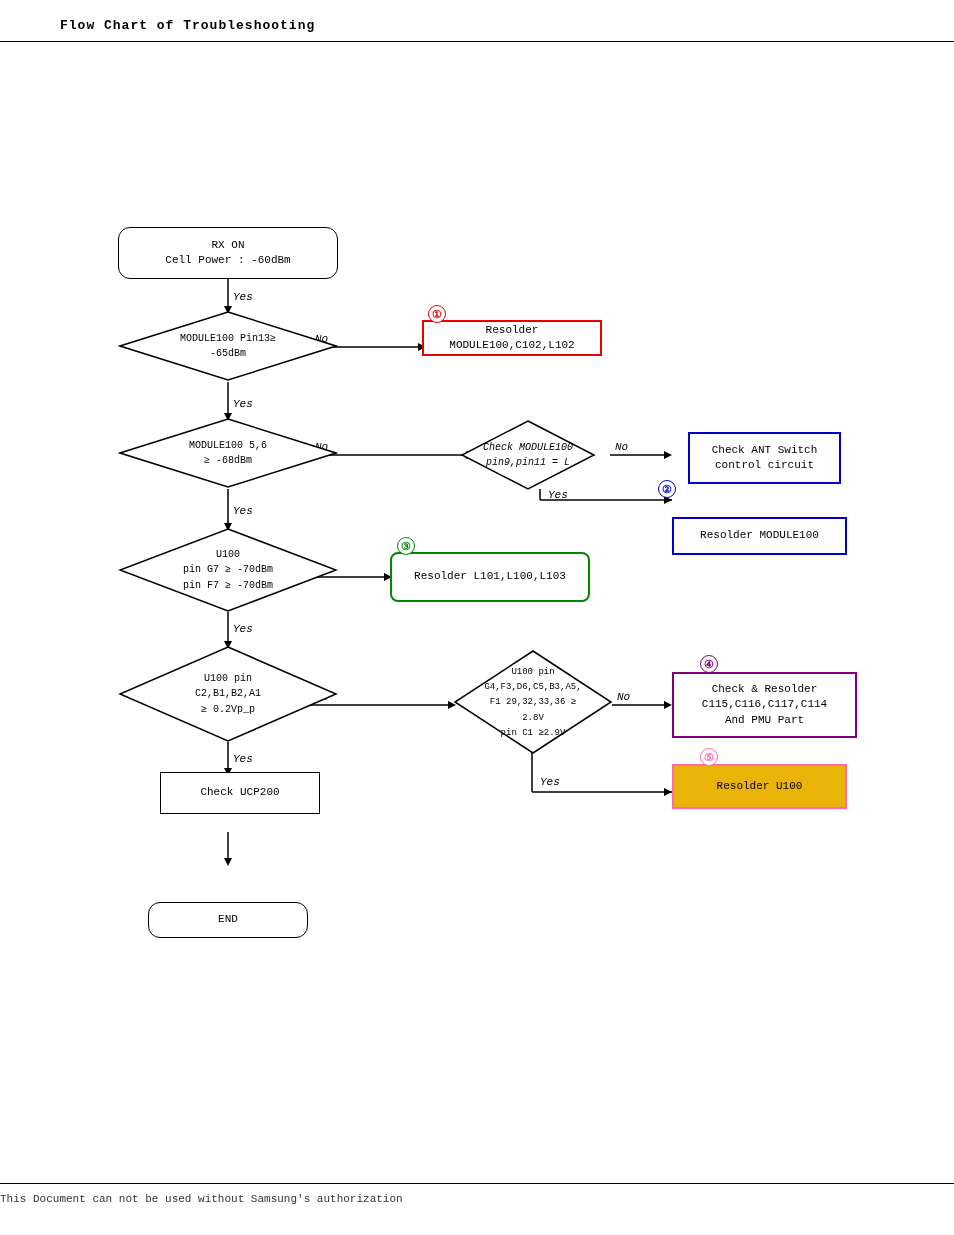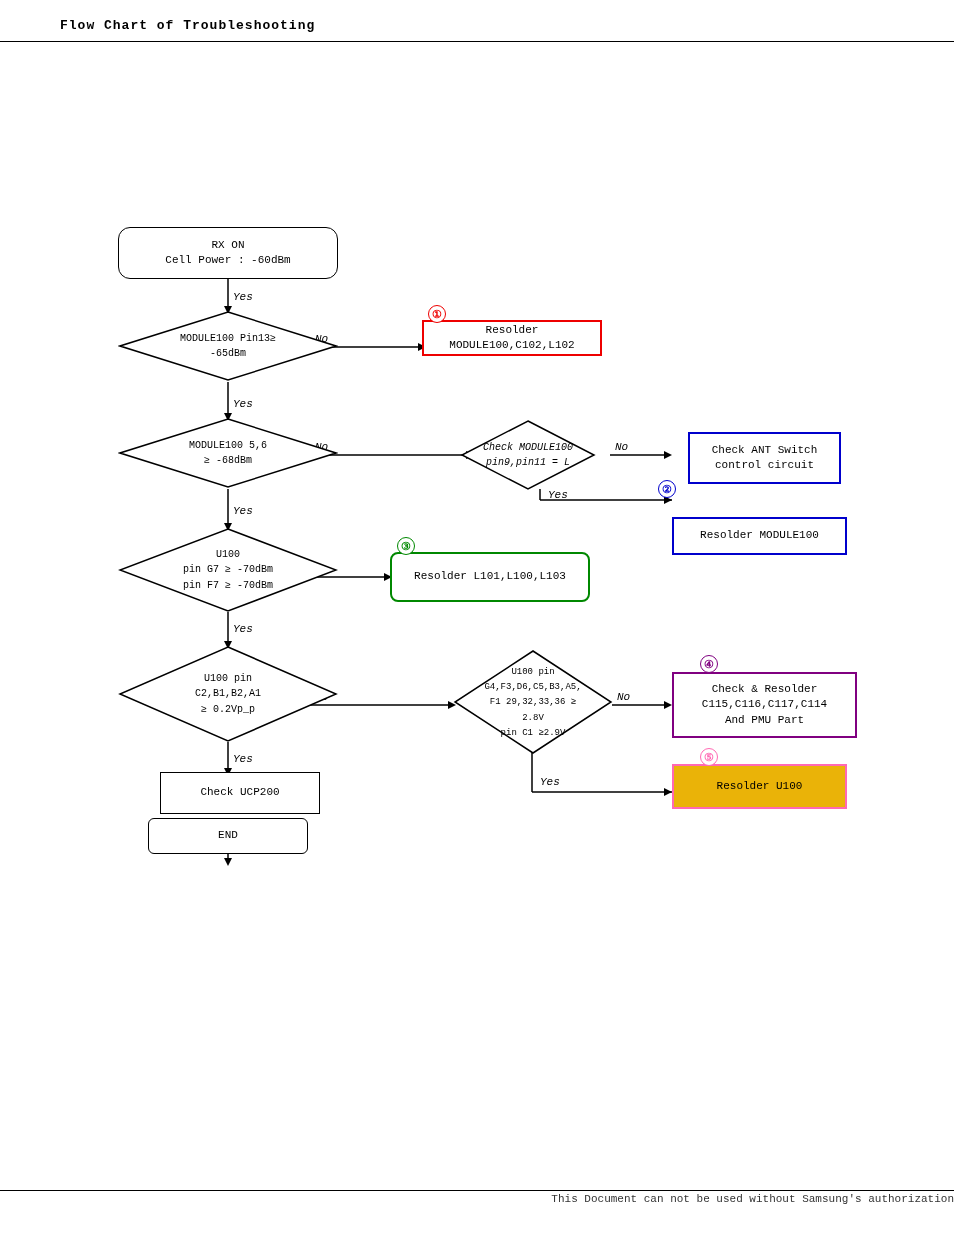--- a/index.html
+++ b/index.html
@@ -18,25 +18,25 @@
     }
     .page-title {
       font-weight: bold;
       font-size: 13px;
       letter-spacing: 1px;
     }
     .page-footer {
       position: absolute;
       bottom: 30px;
       width: 100%;
-      text-align: right;
+      text-align: left;
       font-size: 11px;
       color: #333;
       border-top: 1px solid #000;
-      padding-top: 2px;
+      padding-top: 9px;
     }
     .flowchart-area {
       position: relative;
       width: 954px;
       height: 1100px;
     }
     
     .fc-box {
       position: absolute;
       border: 1.5px solid #000;
@@ -312,21 +312,21 @@
   </div>
 
   <div class="circle-num pink" style="left:700px; top:706px;">
     <span>⑤</span>
   </div>
 
   <div class="fc-box" style="left:148px; top:730px; width:160px; height:42px;margin-left:12px;">
     <span>Check UCP200</span>
   </div>
 
-  <div class="fc-box rounded" style="left:148px; top:776px; width:160px; height:36px;border-radius:6px;">
+  <div class="fc-box rounded" style="left:148px; top:860px; width:160px; height:36px;">
     <span>END</span>
   </div>
 
 </div>
 
 <div class="page-footer">
   <span>This Document can not be used without Samsung's authorization</span>
 </div>
 
 </body></html>

